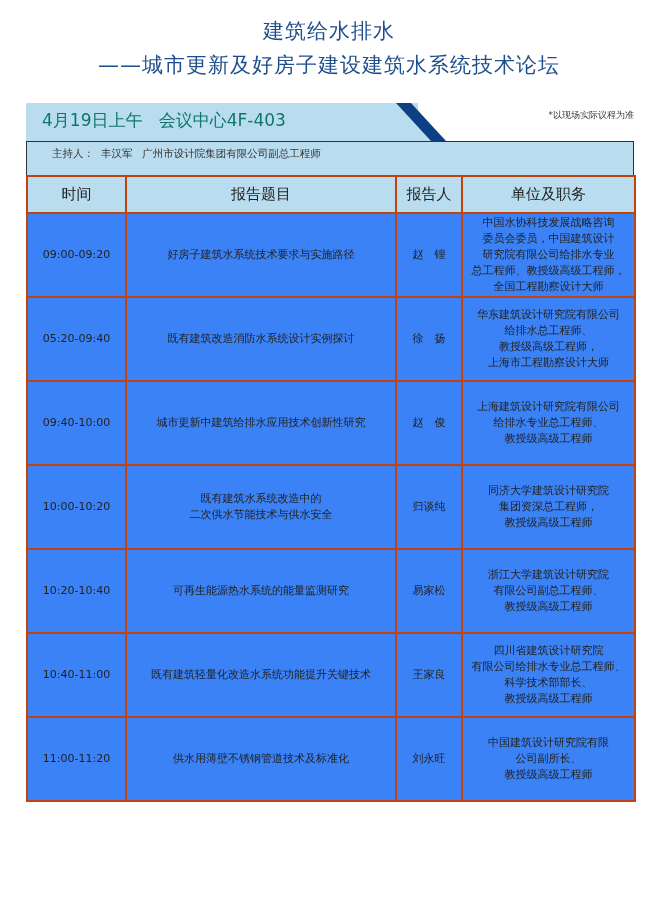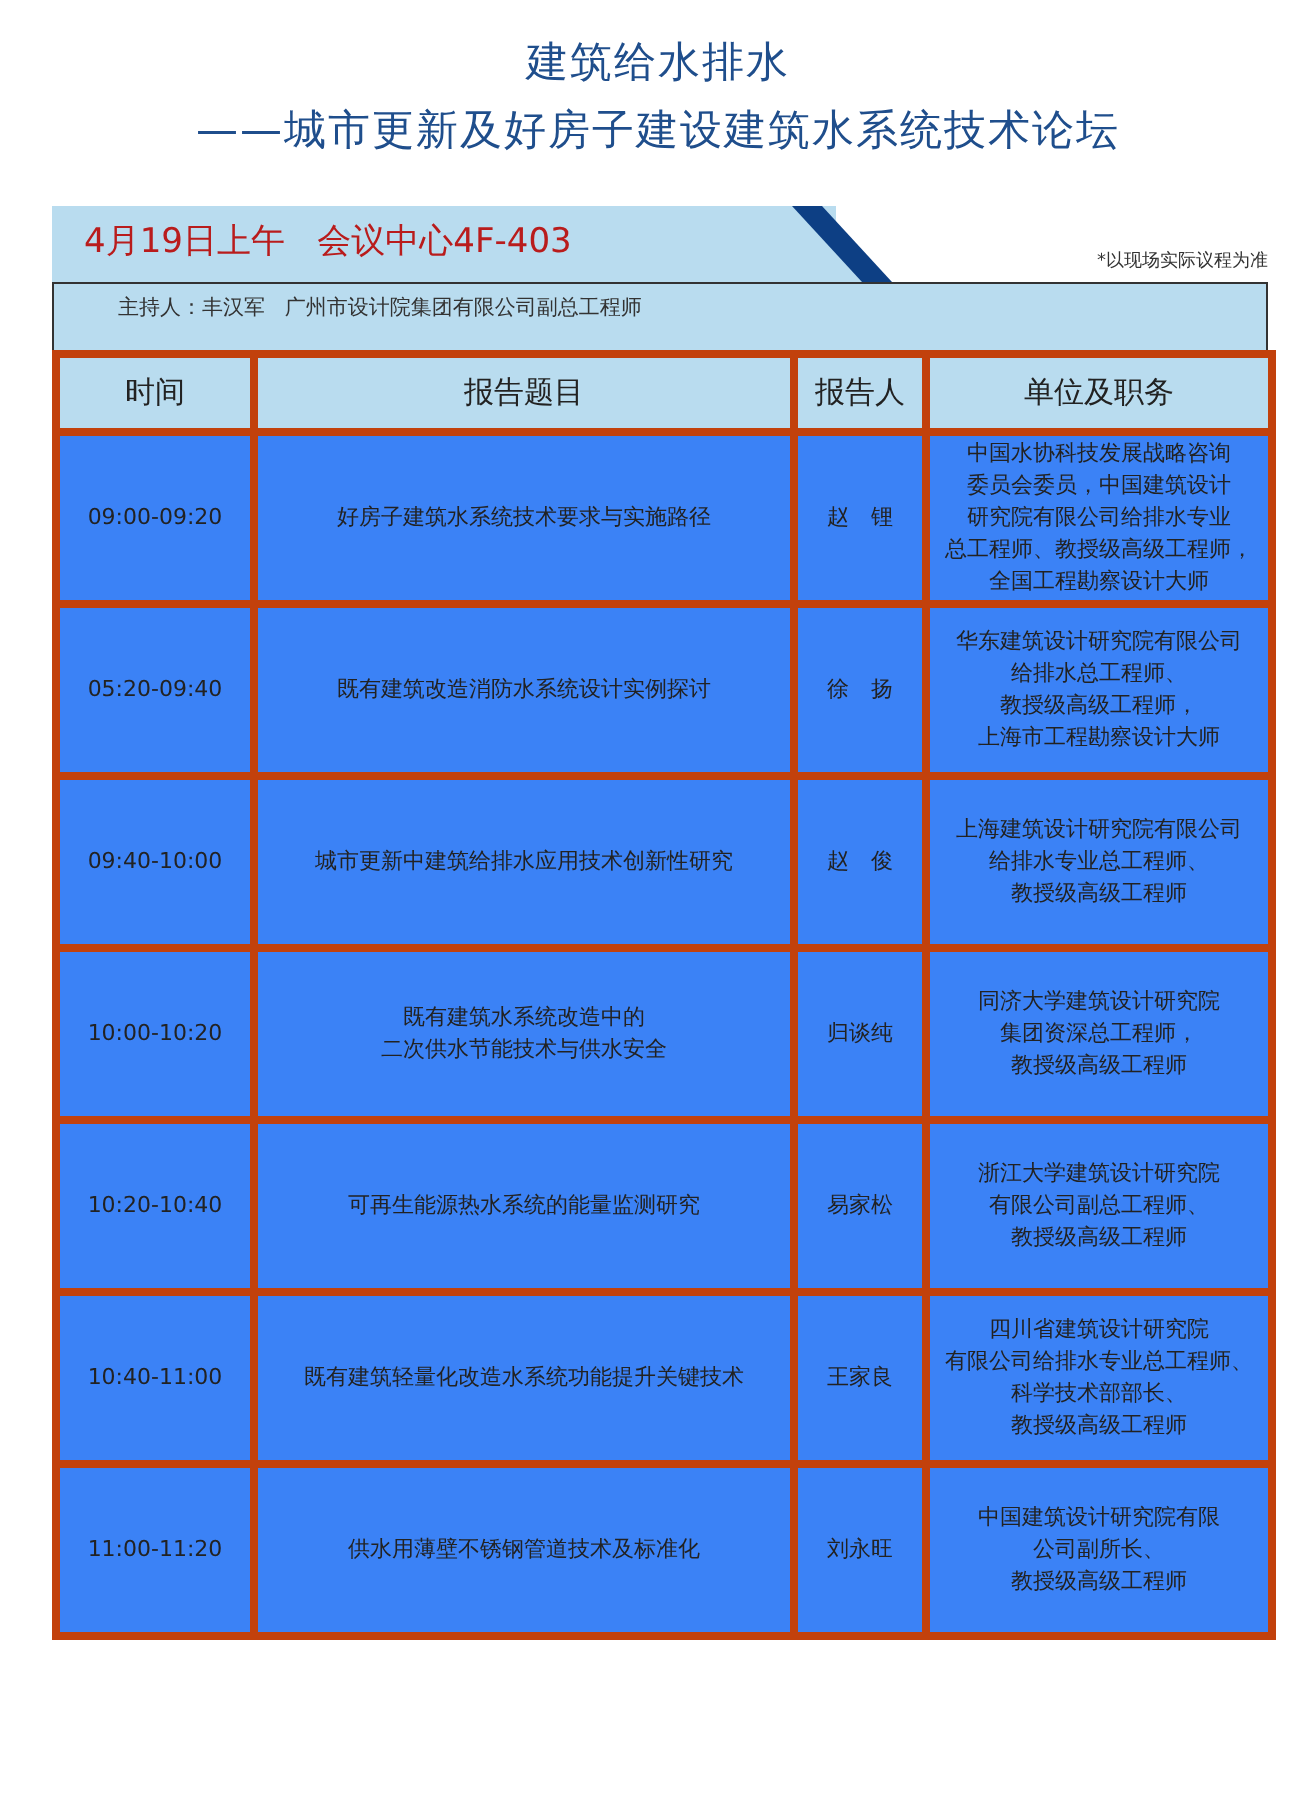--- a/index.html
+++ b/index.html
@@ -9,33 +9,33 @@
            font-weight: normal; letter-spacing: 1px; }
   .title1 { top: 17px; font-size: 21px; }
   .title2 { top: 51px; font-size: 21px; }
   .banner { position: absolute; left: 26px; top: 103px; width: 608px; height: 38px; }
   .banner-bg { position: absolute; left: 0; top: 0; height: 38px; width: 392px;
                background: #b9dcef; clip-path: polygon(0 0, 100% 0, 100% 100%, 0 100%); }
   .banner-bg2 { position: absolute; left: 355px; top: 0; height: 38px; width: 60px;
                 background: #b9dcef; clip-path: polygon(0 0, 20px 0, 60px 100%, 0 100%); }
   .banner-stripe { position: absolute; left: 370px; top: 0; height: 38px; width: 50px;
                    background: #0d3f84; clip-path: polygon(0 0, 15px 0, 50px 100%, 35px 100%); }
-  .banner-text { position: absolute; left: 16px; top: 6px; font-size: 17px; color: #b91c1c;
+  .banner-text { position: absolute; left: 16px; top: 6px; font-size: 17px; color: #0f766e;
                  white-space: pre; }
-  .note { position: absolute; right: 0; top: 21px; font-size: 9px; color: #333; }
+  .note { position: absolute; right: 0; top: 6px; font-size: 9px; color: #333; }
   .host { position: absolute; left: 26px; top: 141px; width: 606px; height: 34px;
           background: #b9dcef; border: 1px solid #333; border-bottom: none; font-size: 10.5px; color: #333; }
   .host-row { position: absolute; left: 18px; white-space: pre; }
   .host-r1 { top: 5px; }
   .host-r2 { top: 19px; }
-  .host-label { display: inline-block; width: 56px; text-align: right; }
+  .host-label { display: inline-block; width: 56px; text-align: center; }
   .host-name { display: inline-block; width: 38px; }
   table { position: absolute; left: 26px; top: 175px; width: 608px; border-collapse: collapse;
           table-layout: fixed; }
-  th, td { border: 4px solid #c2410c; text-align: center; vertical-align: middle; padding: 0; }
+  th, td { border: 2px solid #c2410c; text-align: center; vertical-align: middle; padding: 0; }
   th { background: #b9dcef; height: 35px; font-size: 15px; font-weight: normal; color: #222; }
   td { background: #3b82f6; font-size: 11px; color: #222; line-height: 16px; }
   tr.row td { height: 82px; }
   td.aff { font-size: 11px; line-height: 16px; white-space: pre-line; }
   td.topic { white-space: pre-line; }
 </style>
 </head>
 <body>
 
 <div class="title title1">建筑给水排水</div>

